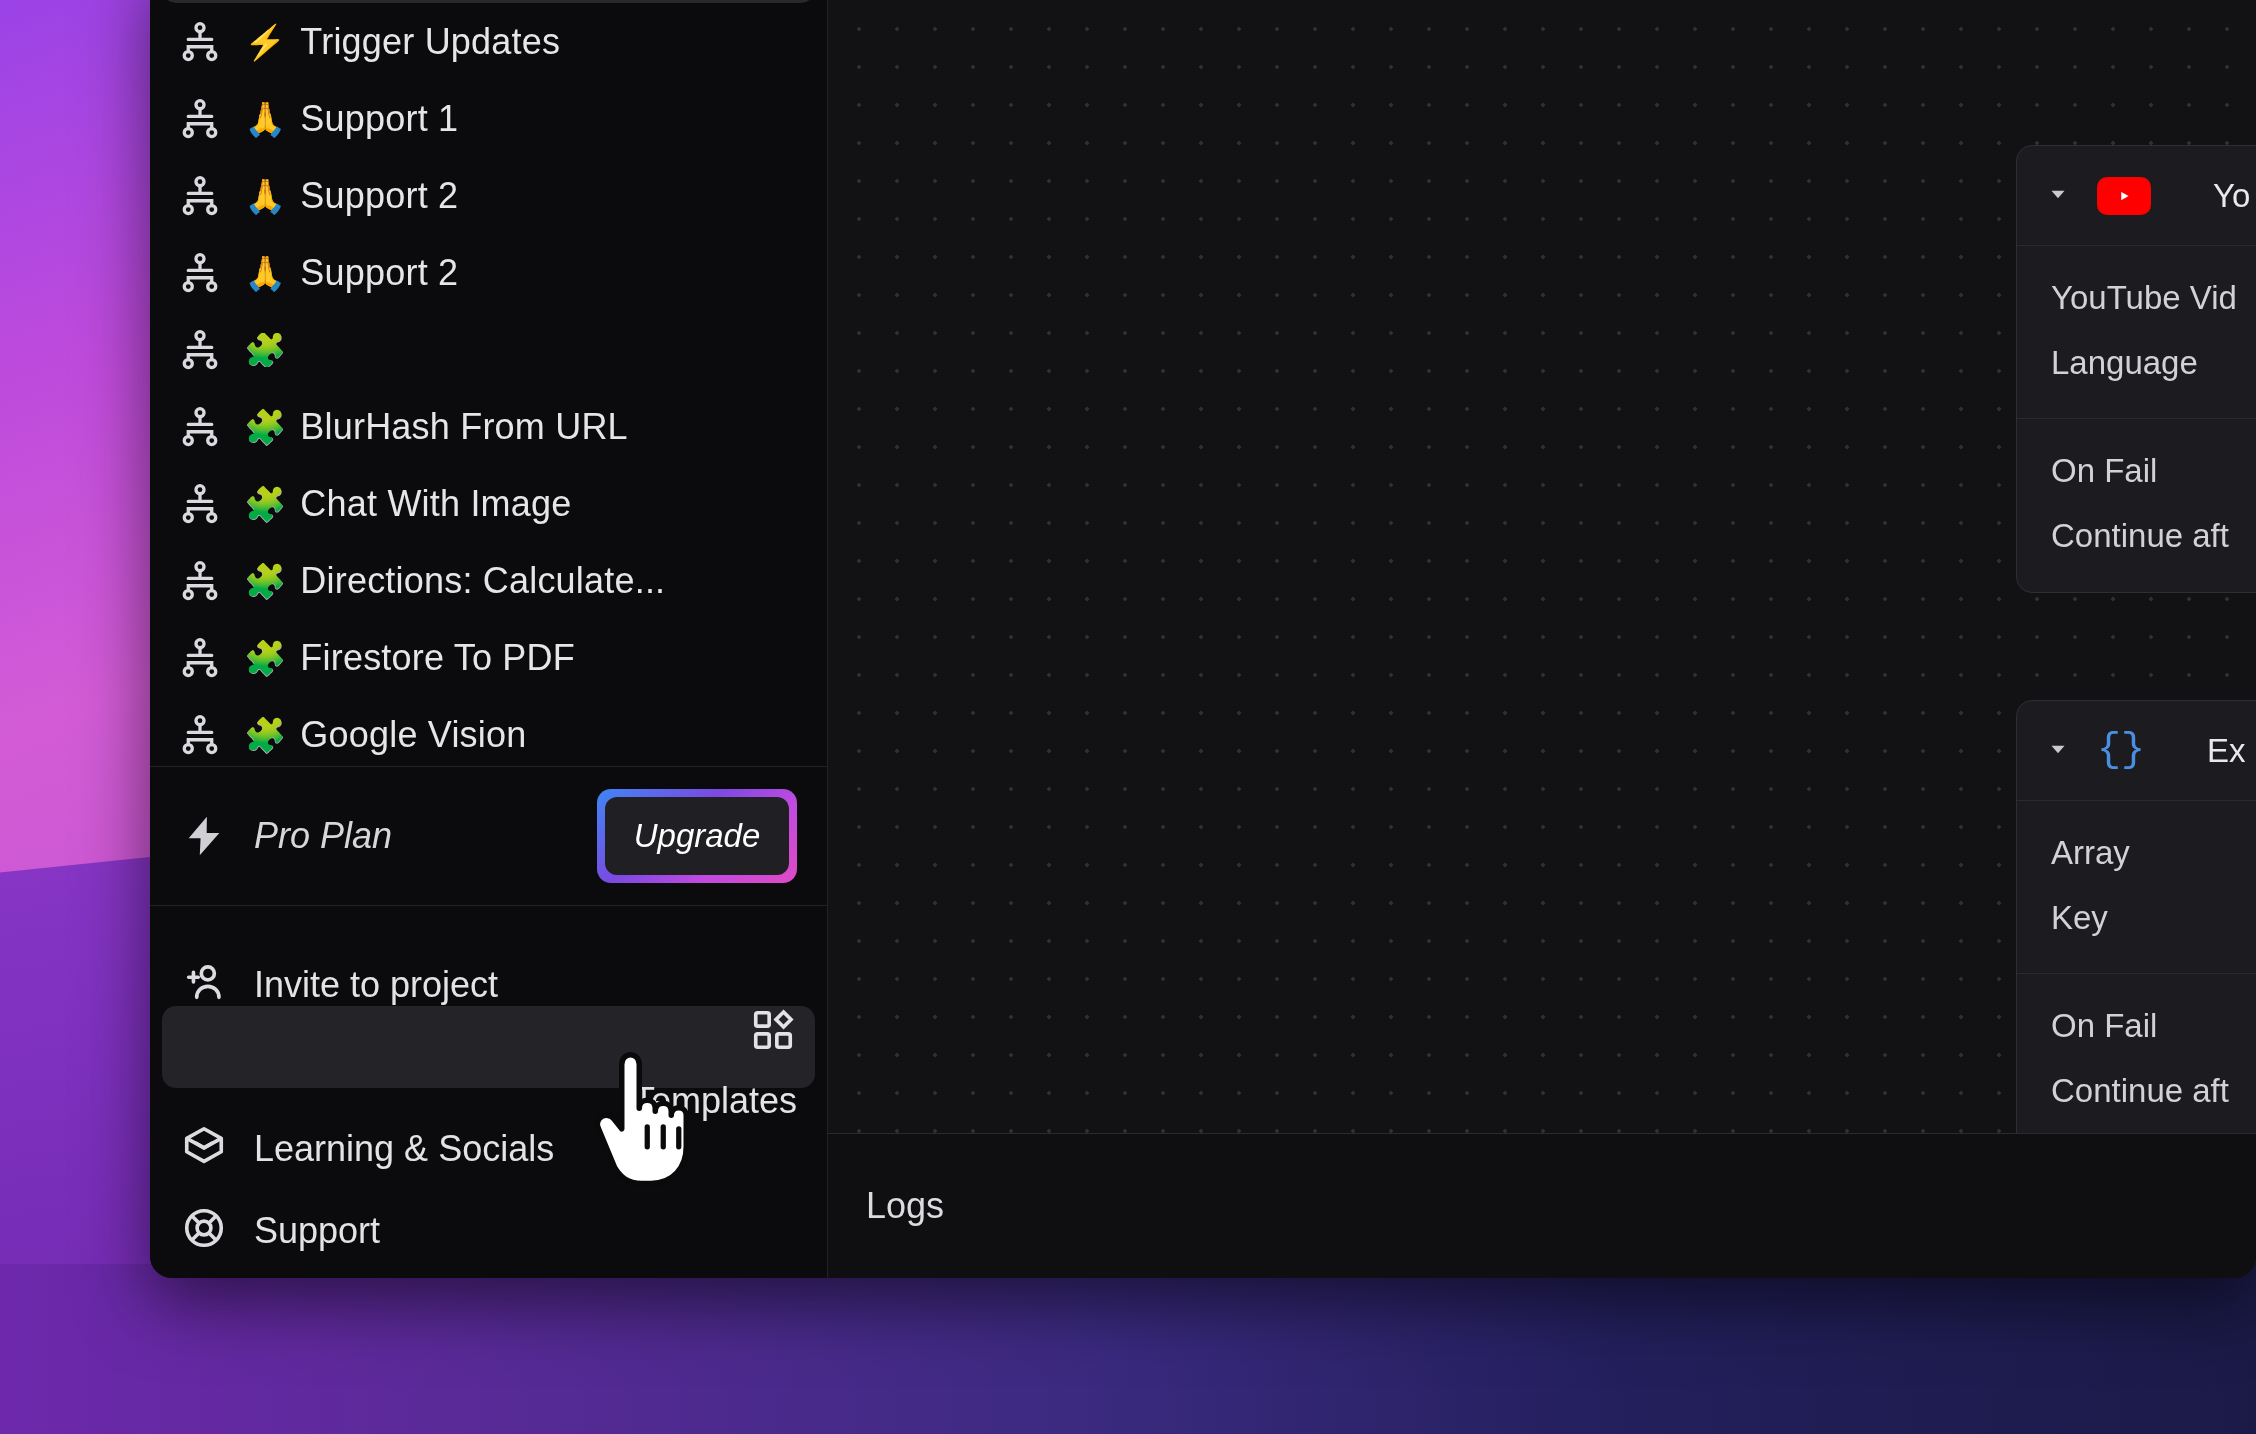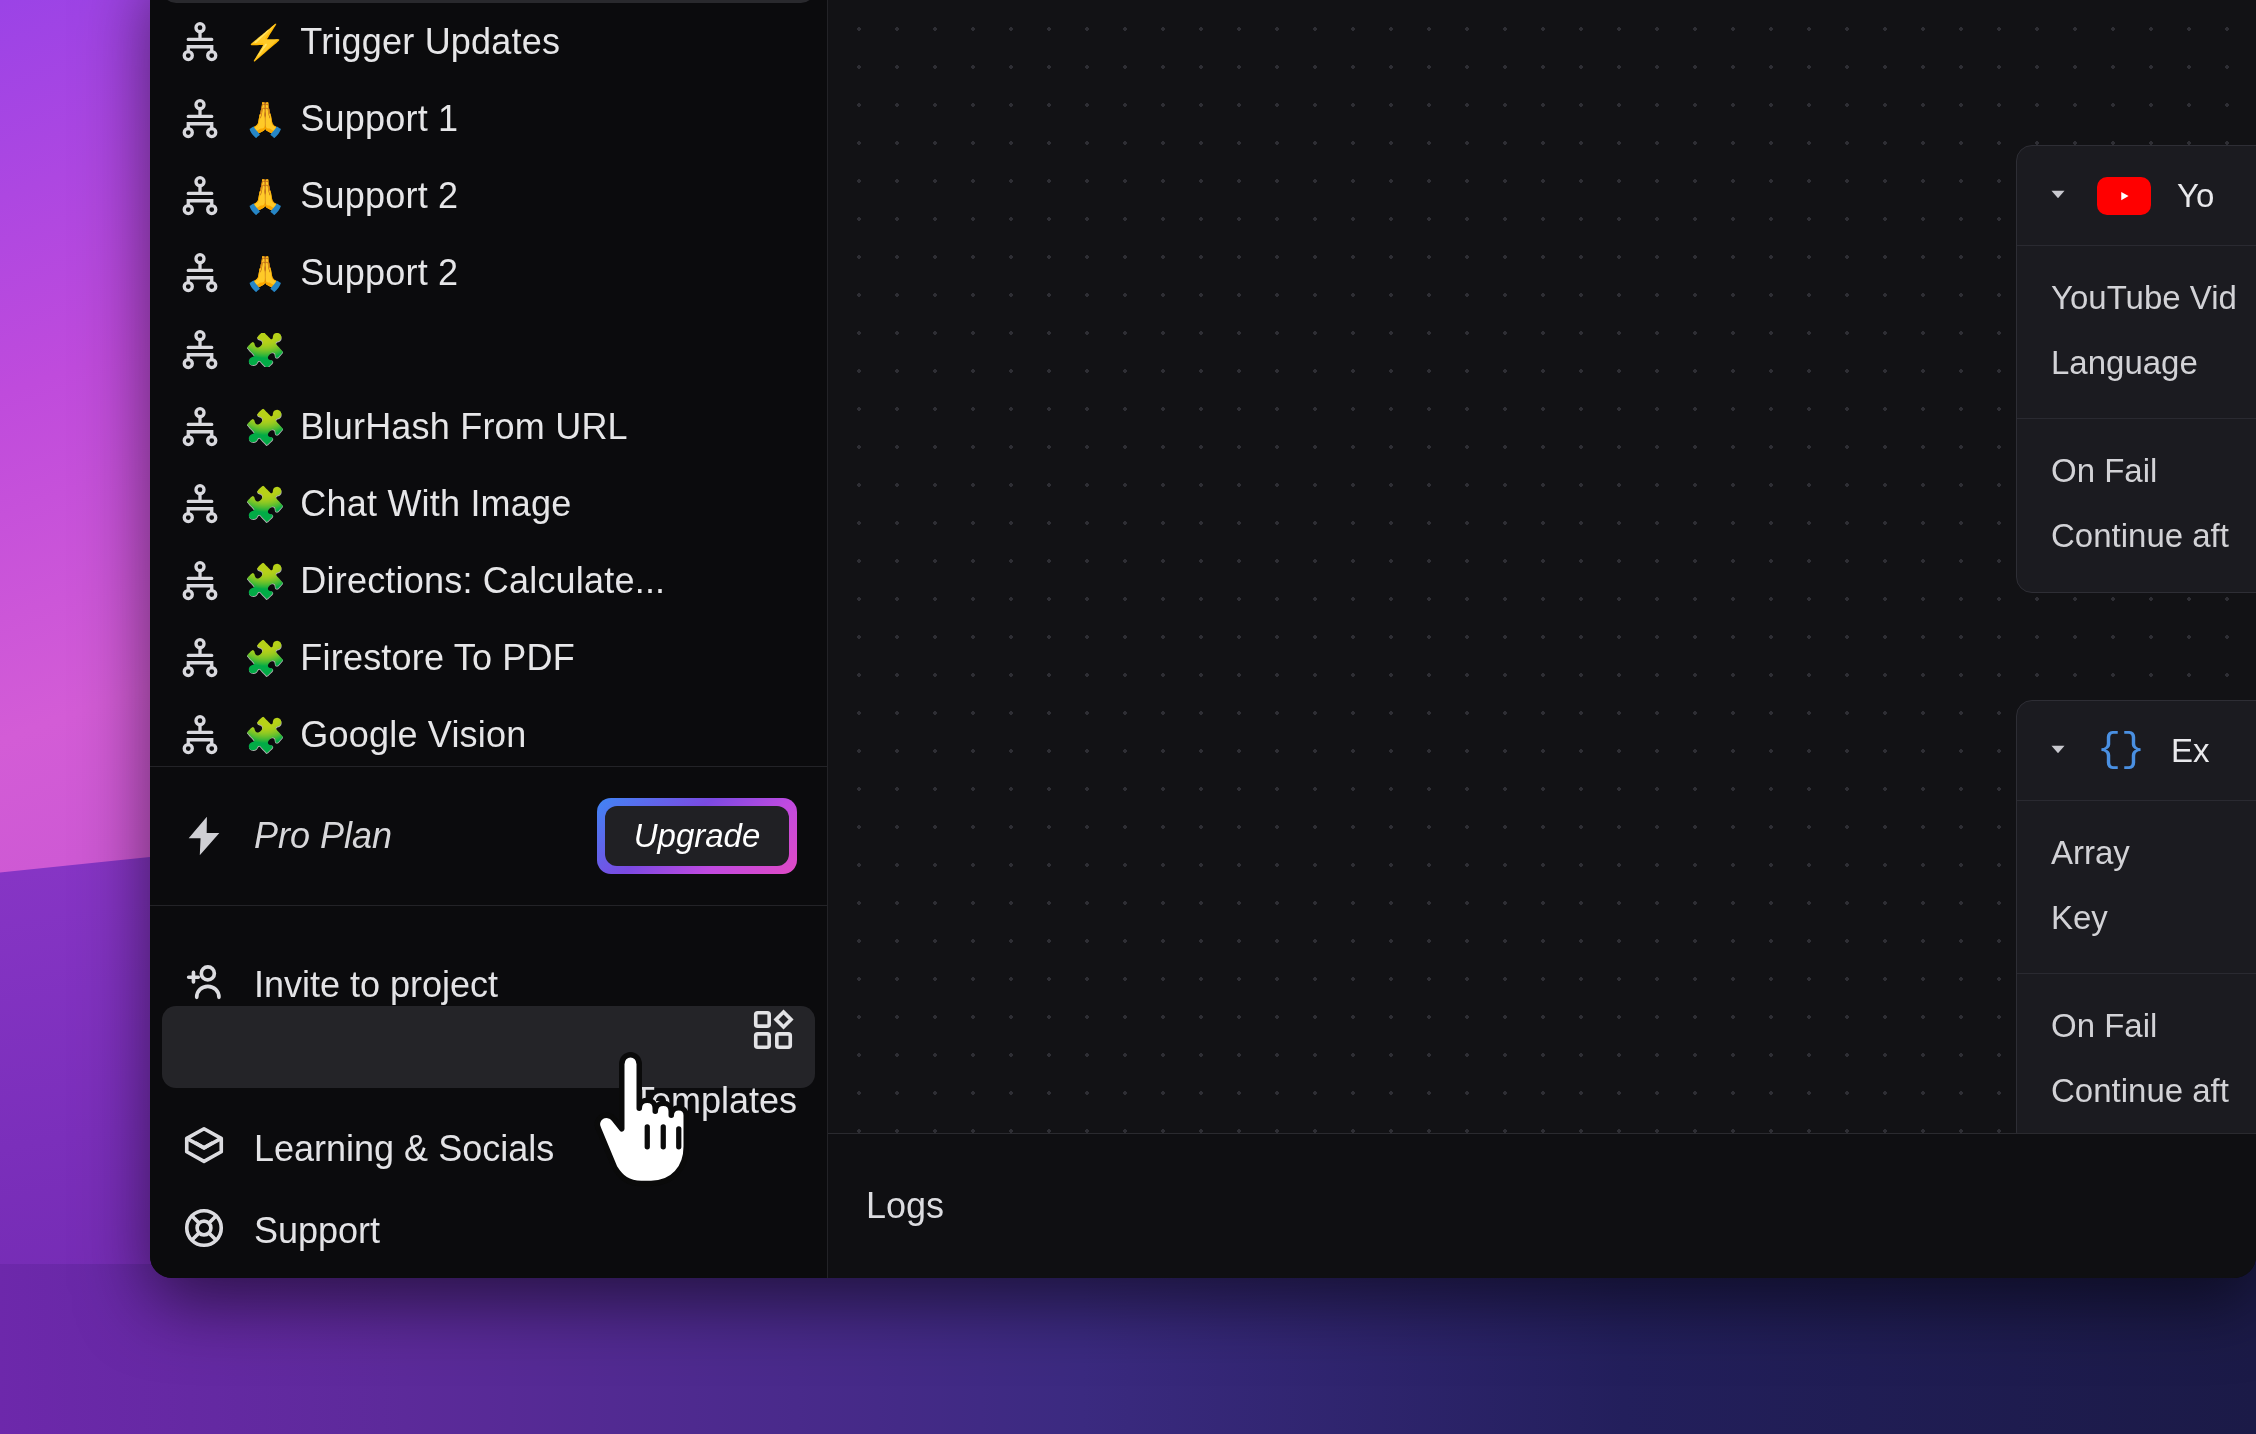--- a/index.html
+++ b/index.html
@@ -85,21 +85,21 @@
     height:138px; flex:0 0 138px;
     display:flex; align-items:center;
     padding:0 30px;
     gap:26px;
     font-style:italic;
   }
   #plan-icon{ flex:0 0 48px; width:48px; height:48px; display:flex; align-items:center; justify-content:center;}
   #plan-label{ font-size:36px; color:#d7d7da; flex:1 1 auto; }
   #upgrade-btn{
     position:relative;
-    width:200px; height:76px;
+    width:200px; height:94px;
     border-radius:14px;
     padding:8px;
     background:linear-gradient(140deg,#3f86f5 0%,#7b4ae2 40%,#c04ae0 68%,#e04ac4 100%);
     cursor:pointer;
     flex:0 0 auto;
   }
   #upgrade-inner{
     width:100%; height:100%;
     border-radius:12px;
     background:#202024;
@@ -146,21 +146,21 @@
     border:1px solid #2e2e35;
     border-radius:16px;
     overflow:hidden;
   }
   .node-head{
     display:flex; align-items:center; gap:26px;
     height:100px; padding:0 28px;
     border-bottom:1px solid #2a2a31;
   }
   .caret{ flex:0 0 26px; }
-  .node-title{ font-size:33px; color:#e9e9ec; white-space:nowrap; overflow:hidden; }
+  .node-title{ font-size:33px; color:#e9e9ec; white-space:nowrap; overflow:hidden;margin-left:36px; }
   .node-sec{ padding:26px 34px 30px; border-bottom:1px solid #2a2a31; }
   .node-sec:last-child{ border-bottom:none; }
   .node-row{ font-size:33px; color:#d2d2d6; line-height:1.55; white-space:nowrap; }
   .node-row + .node-row{ margin-top:14px; }
   .yt-ico{
     width:54px; height:38px; border-radius:10px; background:#ff0000;
     display:flex; align-items:center; justify-content:center; flex:0 0 54px;
   }
   .brace-ico{ font-size:40px; color:#4a90e2; font-family:"Liberation Mono", monospace; flex:0 0 44px; text-align:center; }
   #node-yt{ right:-180px; top:185px; }

